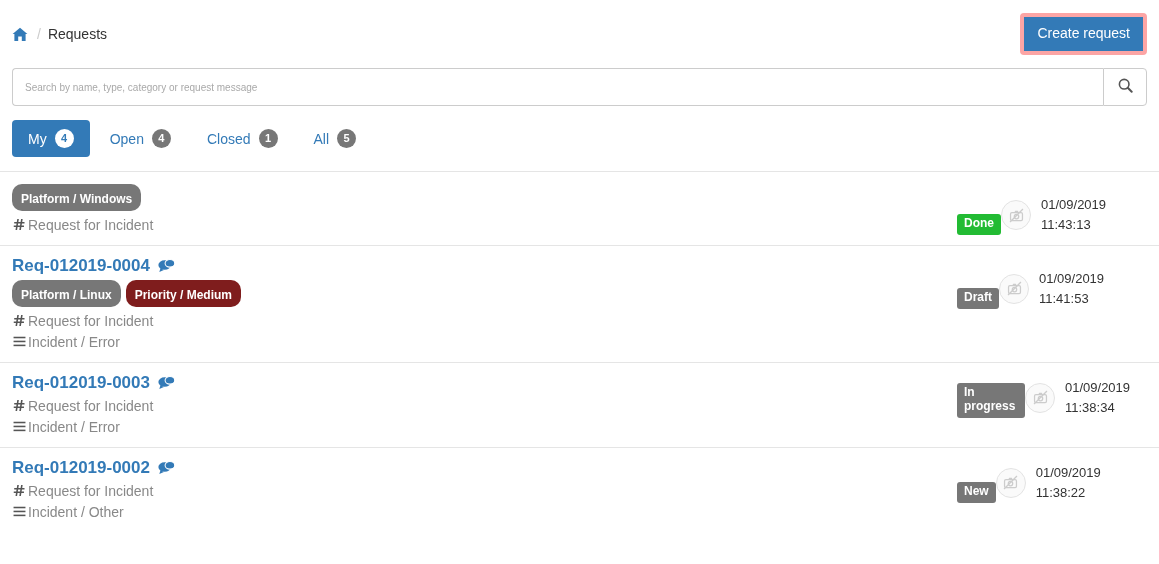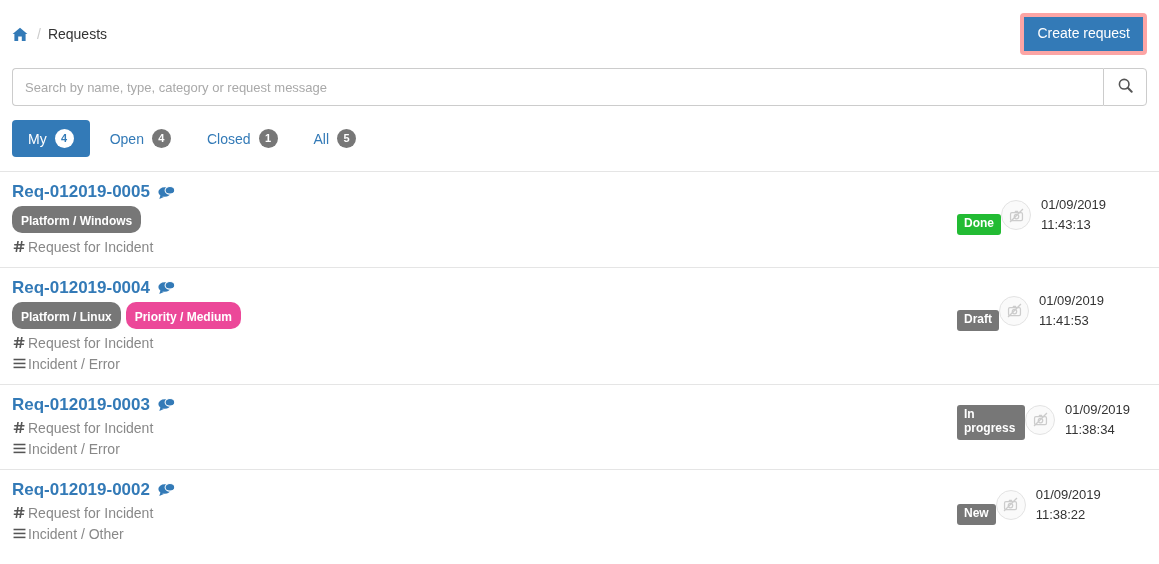--- a/index.html
+++ b/index.html
@@ -70,21 +70,21 @@
     display: flex;
     box-sizing: border-box;
   }
   .search-input {
     flex: 1;
     height: 38px;
     border: 1px solid #cccccc;
     border-right: none;
     border-radius: 4px 0 0 4px;
     padding: 0 12px;
-    font-size: 13px;
+    font-size: 10px;
     font-family: "Liberation Sans", sans-serif;
     color: #0f766e;
     box-sizing: border-box;
     outline: none;
     background: #fff;
   }
   .search-input::placeholder { color: #a9a9a9; }
   .search-btn {
     width: 44px;
     height: 38px;
@@ -187,21 +187,21 @@
   .badge {
     display: inline-block;
     padding: 9px 9px 4px 9px;
     border-radius: 10px;
     font-size: 12px;
     font-weight: bold;
     color: #ffffff;
     line-height: 1.15;
   }
   .badge-gray { background: #777777; }
-  .badge-teal { background: #ec4899; }
+  .badge-teal { background: #7f1d1d; }
 
   .meta-line {
     display: flex;
     align-items: center;
     gap: 2px;
     color: #888888;
     font-size: 14px;
     line-height: 20px;
     margin-top: 1px;
   }
@@ -308,30 +308,20 @@
     <button class="tab">
       <span>All</span>
       <span class="tab-badge">5</span>
     </button>
   </div>
 
   <div class="list">
 
     <div class="row">
       <div class="row-main">
-        <div class="row-title-line">
-          <a class="row-title" href="#">Req-012019-0005</a>
-          <span class="comment-icon">
-            <svg width="17" height="14" viewBox="0 0 18 14" aria-hidden="true">
-              <ellipse cx="7" cy="6" rx="6.6" ry="5.1" fill="currentColor"></ellipse>
-              <path d="M2.6 9.5 L1.4 13.4 L6.2 11.2 Z" fill="currentColor"></path>
-              <ellipse cx="12.6" cy="4.2" rx="5.1" ry="4" fill="currentColor" stroke="#ffffff" stroke-width="1.1"></ellipse>
-            </svg>
-          </span>
-        </div>
         <div class="badges">
           <span class="badge badge-gray">Platform / Windows</span>
         </div>
         <div class="meta-line">
           <span class="meta-icon">
             <svg width="13" height="13" viewBox="0 0 14 14" aria-hidden="true">
               <path fill="currentColor" d="M4.6 1 H6.3 L5.8 4.2 H8.2 L8.7 1 H10.4 L9.9 4.2 H12.4 V5.8 H9.65 L9.25 8.2 H11.8 V9.8 H9 L8.5 13 H6.8 L7.3 9.8 H4.9 L4.4 13 H2.7 L3.2 9.8 H0.8 V8.2 H3.45 L3.85 5.8 H1.3 V4.2 H4.1 Z M5.55 5.8 L5.15 8.2 H7.55 L7.95 5.8 Z"></path>
             </svg>
           </span>
           <span>Request for Incident</span>

